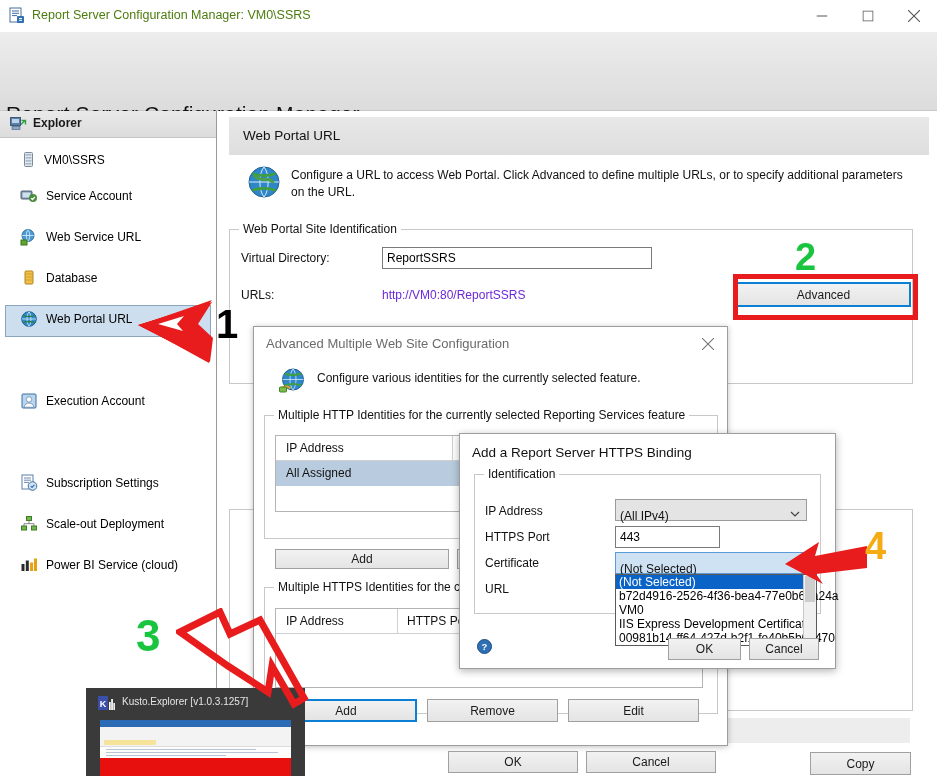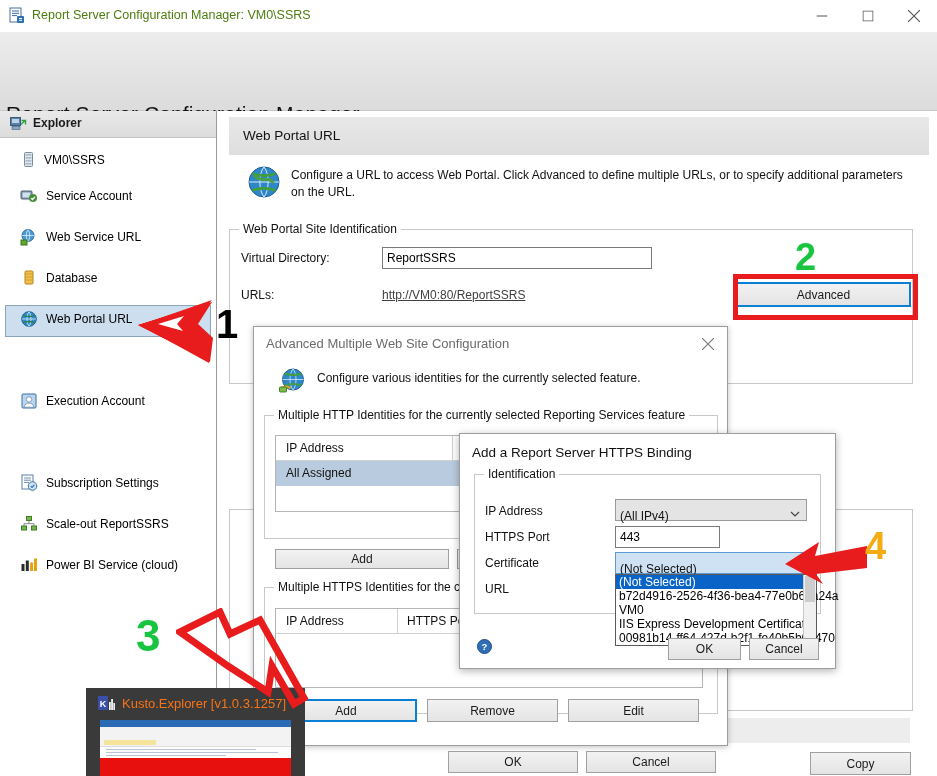--- a/index.html
+++ b/index.html
@@ -45,21 +45,21 @@
   #pane-header .t{position:absolute;left:14px;top:11px;font-size:13.5px;color:#111;}
   #pane-desc{position:absolute;left:74px;top:56px;width:620px;font-size:12px;line-height:17px;color:#111;}
   #globe-big{position:absolute;left:28px;top:52px;width:38px;height:38px;}
 
   .groupbox{position:absolute;border:1px solid #c8c8c8;}
   .groupbox>.gb-title{position:absolute;top:-8px;left:9px;background:#fff;padding:0 4px;font-size:12px;color:#111;white-space:nowrap;}
 
   .field-label{position:absolute;font-size:12px;color:#111;white-space:nowrap;}
   .textbox{position:absolute;background:#fff;border:1px solid #7a7a7a;font-size:12px;
      padding:2px 4px;box-sizing:border-box;line-height:17px;color:#000;}
-  .linktext{position:absolute;font-size:12px;color:#404040;text-decoration:underline;white-space:nowrap;}
+  .linktext{position:absolute;font-size:12px;color:#6d28d9;white-space:nowrap;}
 
   .btn{position:absolute;background:linear-gradient(180deg,#f2f2f2,#e4e4e4);
      border:1px solid #a0a0a0;font-size:12px;color:#1a1a1a;text-align:center;
      box-sizing:border-box;display:flex;align-items:center;justify-content:center;
      font-family:"Liberation Sans", sans-serif;}
   .btn.focus{border:2px solid #0b7fd4;}
 
   
   #dlg-adv{position:absolute;left:253px;top:326px;width:473px;height:418px;
      background:#fff;border:1px solid #9d9d9d;box-shadow:0 1px 6px rgba(0,0,0,.25);}
@@ -92,21 +92,21 @@
   #cert-scroll .thumb{position:absolute;left:1px;top:1px;width:10px;height:26px;background:#cdcdcd;}
   .helpicon{position:absolute;width:15px;height:15px;}
 
   
   .anno-num{position:absolute;font-weight:bold;font-family:"Liberation Sans", sans-serif;}
   .anno{position:absolute;pointer-events:none;}
   #hl-advanced{position:absolute;left:733px;top:274px;width:185px;height:46px;border:5px solid #e81c1c;box-sizing:border-box;}
 
   
   #kusto{position:absolute;left:86px;top:688px;width:219px;height:88px;background:#3a3a3a;}
-  #kusto .k-title{position:absolute;left:36px;top:8px;font-size:13px;color:#f97316;white-space:nowrap;}
+  #kusto .k-title{position:absolute;left:36px;top:8px;font-size:10px;color:#e5e5e5;white-space:nowrap;}
   #kusto .k-icon{position:absolute;left:12px;top:8px;width:17px;height:14px;}
   #kusto .k-thumb{position:absolute;left:14px;top:32px;width:191px;height:56px;background:#fdfdfd;overflow:hidden;}
   #kusto .k-tb{position:absolute;left:0;top:0;width:191px;height:7px;background:#2b6ab5;}
   #kusto .k-rib{position:absolute;left:0;top:7px;width:191px;height:19px;background:#f3f3f3;border-bottom:1px solid #ddd;}
   #kusto .k-red{position:absolute;left:0;bottom:0;width:191px;height:18px;background:#e8100f;}
   .strip{position:absolute;background:#c9c9c9;height:1px;}
 </style>
 </head>
 <body>
 
@@ -242,21 +242,21 @@
 
     <div class="nav-item" style="top:399px">
       <span class="ic">
         <svg width="18" height="18" viewBox="0 0 18 18">
           <rect x="6.5" y="1.5" width="5" height="4" fill="#6fba4a" stroke="#3f7a26"></rect>
           <rect x="1.5" y="11" width="5" height="4" fill="#6fba4a" stroke="#3f7a26"></rect>
           <rect x="11.5" y="11" width="5" height="4" fill="#6fba4a" stroke="#3f7a26"></rect>
           <path d="M9 5.5v3.2M4 11V8.7h10V11" stroke="#7a7a7a" stroke-width=".9" fill="none"></path>
         </svg>
       </span>
-      <span class="lbl">Scale-out ReportSSRS</span>
+      <span class="lbl">Scale-out Deployment</span>
     </div>
 
     <div class="nav-item" style="top:440px">
       <span class="ic">
         <svg width="18" height="18" viewBox="0 0 18 18">
           <rect x="1.5" y="8" width="3" height="7" fill="#2a2a2a"></rect>
           <rect x="5.8" y="4.5" width="3" height="10.5" fill="#2a2a2a"></rect>
           <rect x="10.1" y="6.5" width="3" height="8.5" fill="#e8a013"></rect>
           <rect x="14" y="2.5" width="3" height="12.5" fill="#e8a013"></rect>
         </svg>

